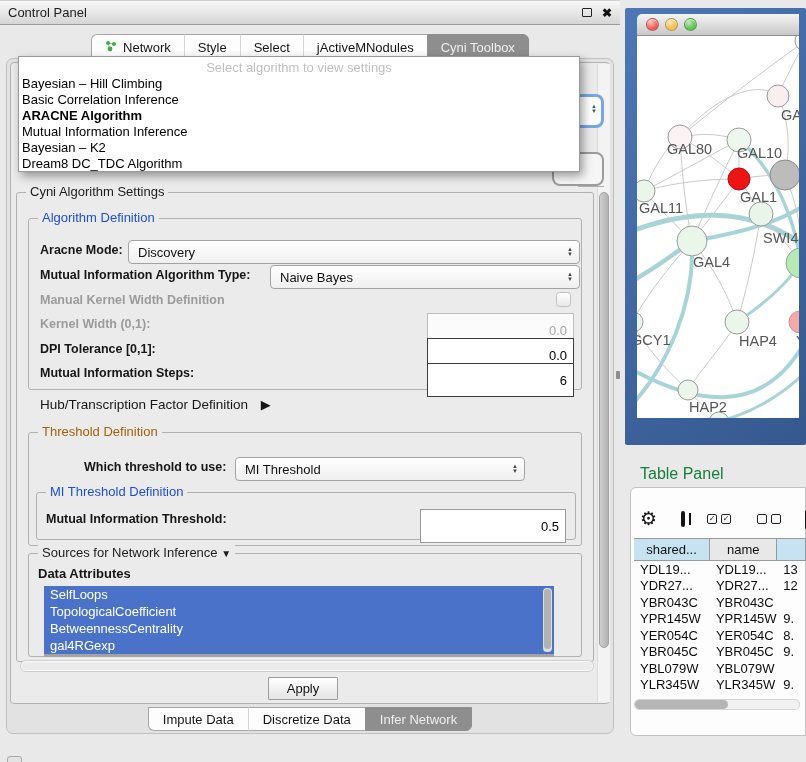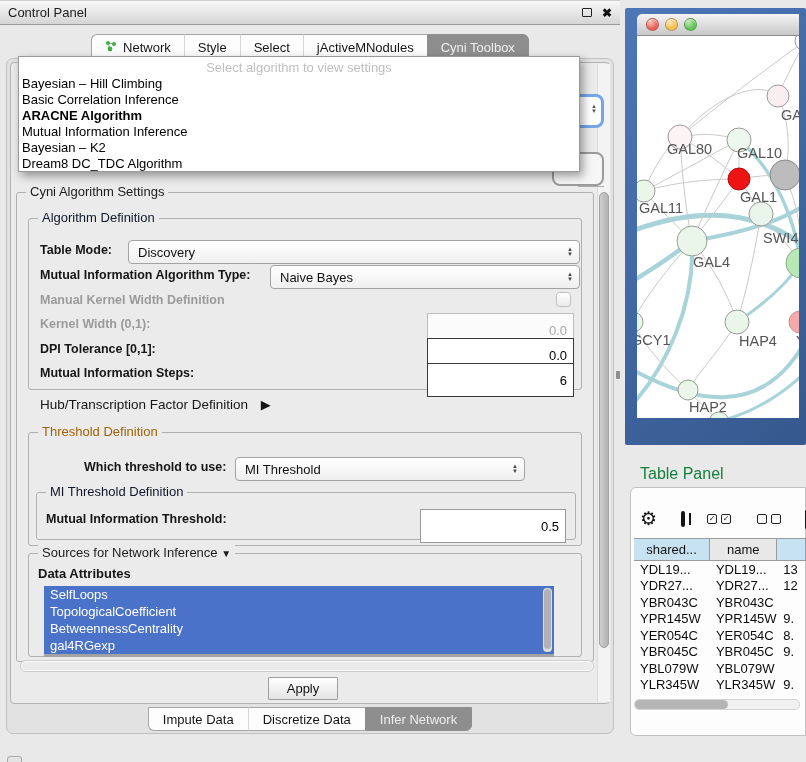--- a/index.html
+++ b/index.html
@@ -29,21 +29,21 @@
   
   #vscroll-track { left:597px; top:64px; width:13px; height:638px; background:#f3f3f3; border-left:1px solid #dcdcdc; }
   #vscroll-thumb { left:599px; top:192px; width:10px; height:456px; border-radius:5px;
     background:linear-gradient(90deg,#cfcfcf,#b2b2b2); border:1px solid #a2a2a2; }
   #hscroll { left:20px; top:660px; width:574px; height:12px; border-radius:6px; background:#fbfbfb; border:1px solid #cdcdcd; }
   #hscroll-thumb { position:absolute; left:1px; top:1px; width:570px; height:8px; border-radius:4px; background:#ebebeb; }
 
   
   .gbox { position:absolute; border:1px solid #b0b0b0; border-radius:3px; }
   .gbox > .legend { position:absolute; top:-9px; left:9px; background:#ebebeb; padding:0 4px; font-size:13px; color:#1c1c1c; white-space:nowrap; }
-  .legend.blue { color:#0f172a; }
+  .legend.blue { color:#1d4ed8; }
   .legend.green { color:#a16207; }
 
   .flabel { position:absolute; font-size:12.5px; font-weight:bold; color:#161616; white-space:nowrap; }
   .flabel.dis { color:#9b9b9b; }
   .plain { font-weight:normal; font-size:13px; }
 
   .combo { position:absolute; background:linear-gradient(#ffffff,#efefef); border:1px solid #a3a3a3; border-radius:4px;
     height:24px; display:flex; align-items:center; padding:0 6px 0 9px; font-size:13px; color:#111; box-shadow:inset 0 1px 0 #fff; }
   .combo .arrows { margin-left:auto; display:flex; flex-direction:column; align-items:center; line-height:5px; font-size:6px; color:#444; padding-left:6px; }
 
@@ -160,21 +160,21 @@
 <div class="abs" id="vscroll-thumb"></div>
 
 <div class="gbox" style="left:16px; top:192px; width:578px; height:470px;">
   <span class="legend">Cyni Algorithm Settings</span>
 </div>
 
 <div class="gbox" style="left:28px; top:218px; width:554px; height:172px;">
   <span class="legend blue">Algorithm Definition</span>
 </div>
 
-<span class="flabel" style="left:40px; top:243px;">Table Mode:</span>
+<span class="flabel" style="left:40px; top:243px;">Aracne Mode:</span>
 <div class="combo" style="left:128px; top:240px; width:452px;">
   <span>Discovery</span>
   <span class="arrows">
       <span>▲</span>
       <span>▼</span>
     </span>
 </div>
 
 <span class="flabel" style="left:40px; top:268px;">Mutual Information Algorithm Type:</span>
 <div class="combo" style="left:270px; top:265px; width:310px;">

